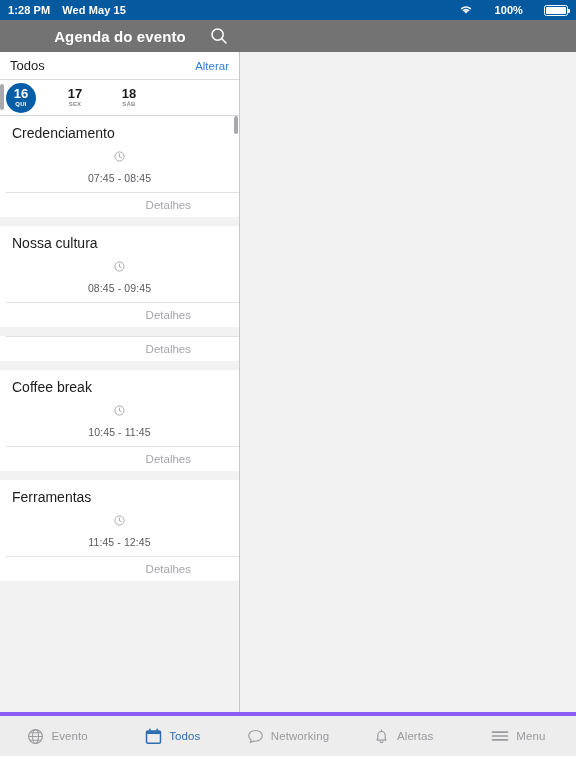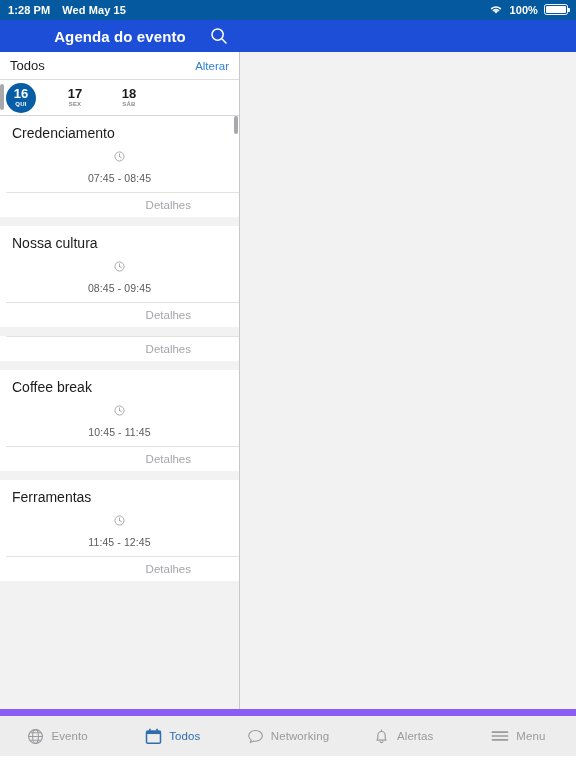--- a/index.html
+++ b/index.html
@@ -37,22 +37,22 @@
     letter-spacing: 0.1px;
   }
   .statusbar .sb-left {
     display: flex;
     align-items: center;
     gap: 12px;
   }
   .statusbar .sb-right {
     margin-left: auto;
     display: flex;
-    align-items: flex-start;
-    gap: 6px;
+    align-items: center;
+    gap: 21px;
   }
   .wifi-icon { display: block; }
   .battery {
     width: 24px;
     height: 11px;
     border: 1px solid #ffffff;
     border-radius: 2.5px;
     position: relative;
     box-sizing: border-box;
     padding: 1px;
@@ -70,21 +70,21 @@
   .battery .lvl {
     display: block;
     height: 100%;
     background: #ffffff;
     border-radius: 1px;
   }
 
   
   .navbar {
     height: 32px;
-    background: #1d4ed8;
+    background: #737373;
     flex: 0 0 auto;
     display: flex;
     align-items: flex-end;
     position: relative;
   }
   .navbar .nav-left {
     width: 240px;
     height: 100%;
     display: flex;
     align-items: center;
@@ -262,21 +262,21 @@
     height: 18px;
     background: #a9a9ad;
     border-radius: 2px;
   }
 
   
   .tabbar {
     height: 40px;
     flex: 0 0 auto;
     background: #ededed;
-    border-top: 7px solid #8b5cf6;
+    border-top: 4px solid #8b5cf6;
     display: flex;
     align-items: center;
   }
   .tab {
     flex: 1 1 0;
     height: 100%;
     display: flex;
     align-items: center;
     justify-content: center;
     gap: 7px;

